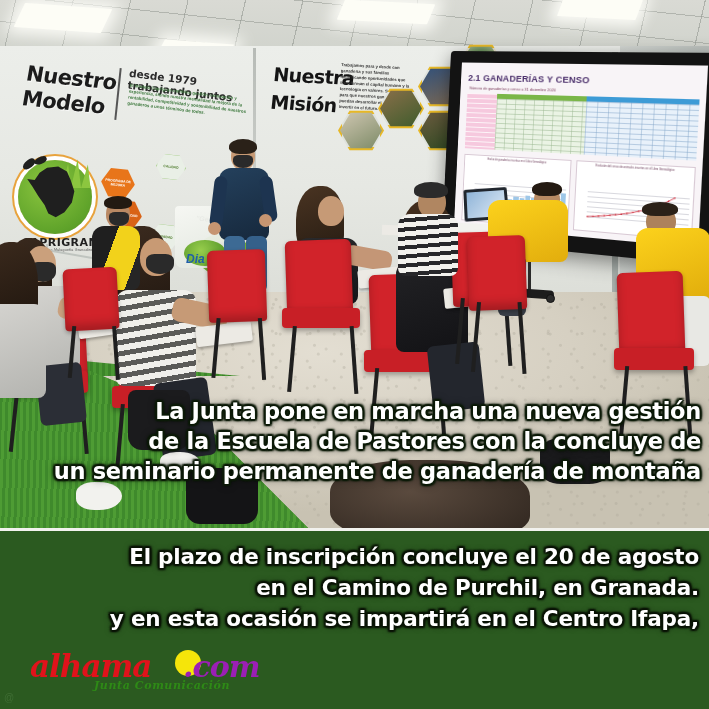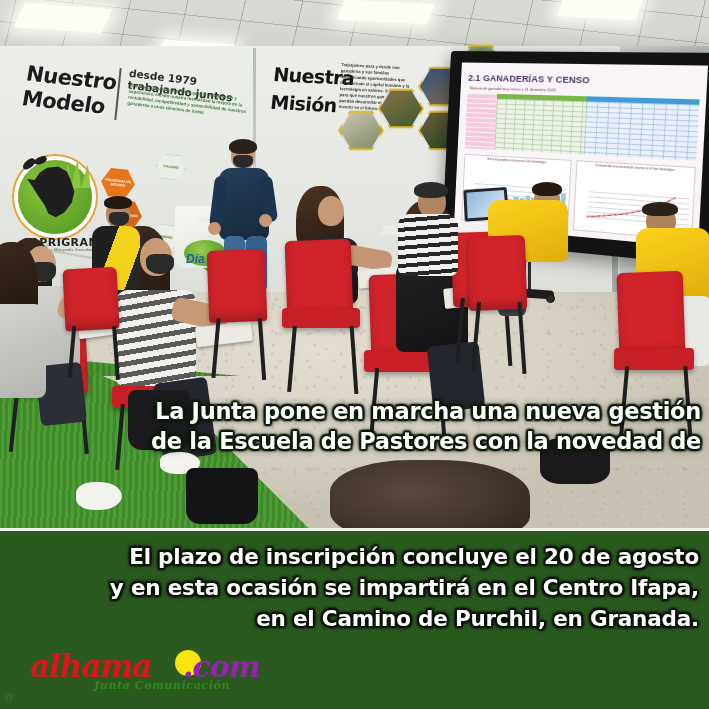--- a/index.html
+++ b/index.html
@@ -759,29 +759,30 @@
     </div>
 
     <div class="bag" style="left:128px;top:390px;width:62px;height:60px;"></div>
     <div class="bag" style="left:186px;top:468px;width:72px;height:56px;background:#141416;"></div>
     <div class="bag" style="left:330px;top:460px;width:200px;height:80px;background:radial-gradient(ellipse at 40% 40%,#5a4a3e,#2d241d);border-radius:40% 45% 30% 35%;"></div>
     <div class="shoe" style="left:76px;top:482px;width:46px;height:28px;"></div>
     <div class="bag" style="left:540px;top:438px;width:70px;height:46px;background:#1a1a1c;border-radius:30%;"></div>
 
     <div class="headline">
       <div>La Junta pone en marcha una nueva gestión</div>
-      <div>de la Escuela de Pastores con la novedad de</div>
+      <div>de la Escuela de Pastores con la concluye de</div>
+      <div>un seminario permanente de ganadería de montaña</div>
     </div>
   </div>
 
   <div class="band">
     <div class="subhead">
       <div>El plazo de inscripción concluye el 20 de agosto</div>
+      <div>en el Camino de Purchil, en Granada.</div>
       <div>y en esta ocasión se impartirá en el Centro Ifapa,</div>
-      <div>en el Camino de Purchil, en Granada.</div>
     </div>
   </div>
 
   <div class="logo">
     <div class="logo-dot"></div>
     <div class="logo-alhama">alhama</div>
     <div class="logo-com">.com</div>
     <div class="logo-tag">Junta Comunicación</div>
   </div>
   <div class="at-mark">@</div>

